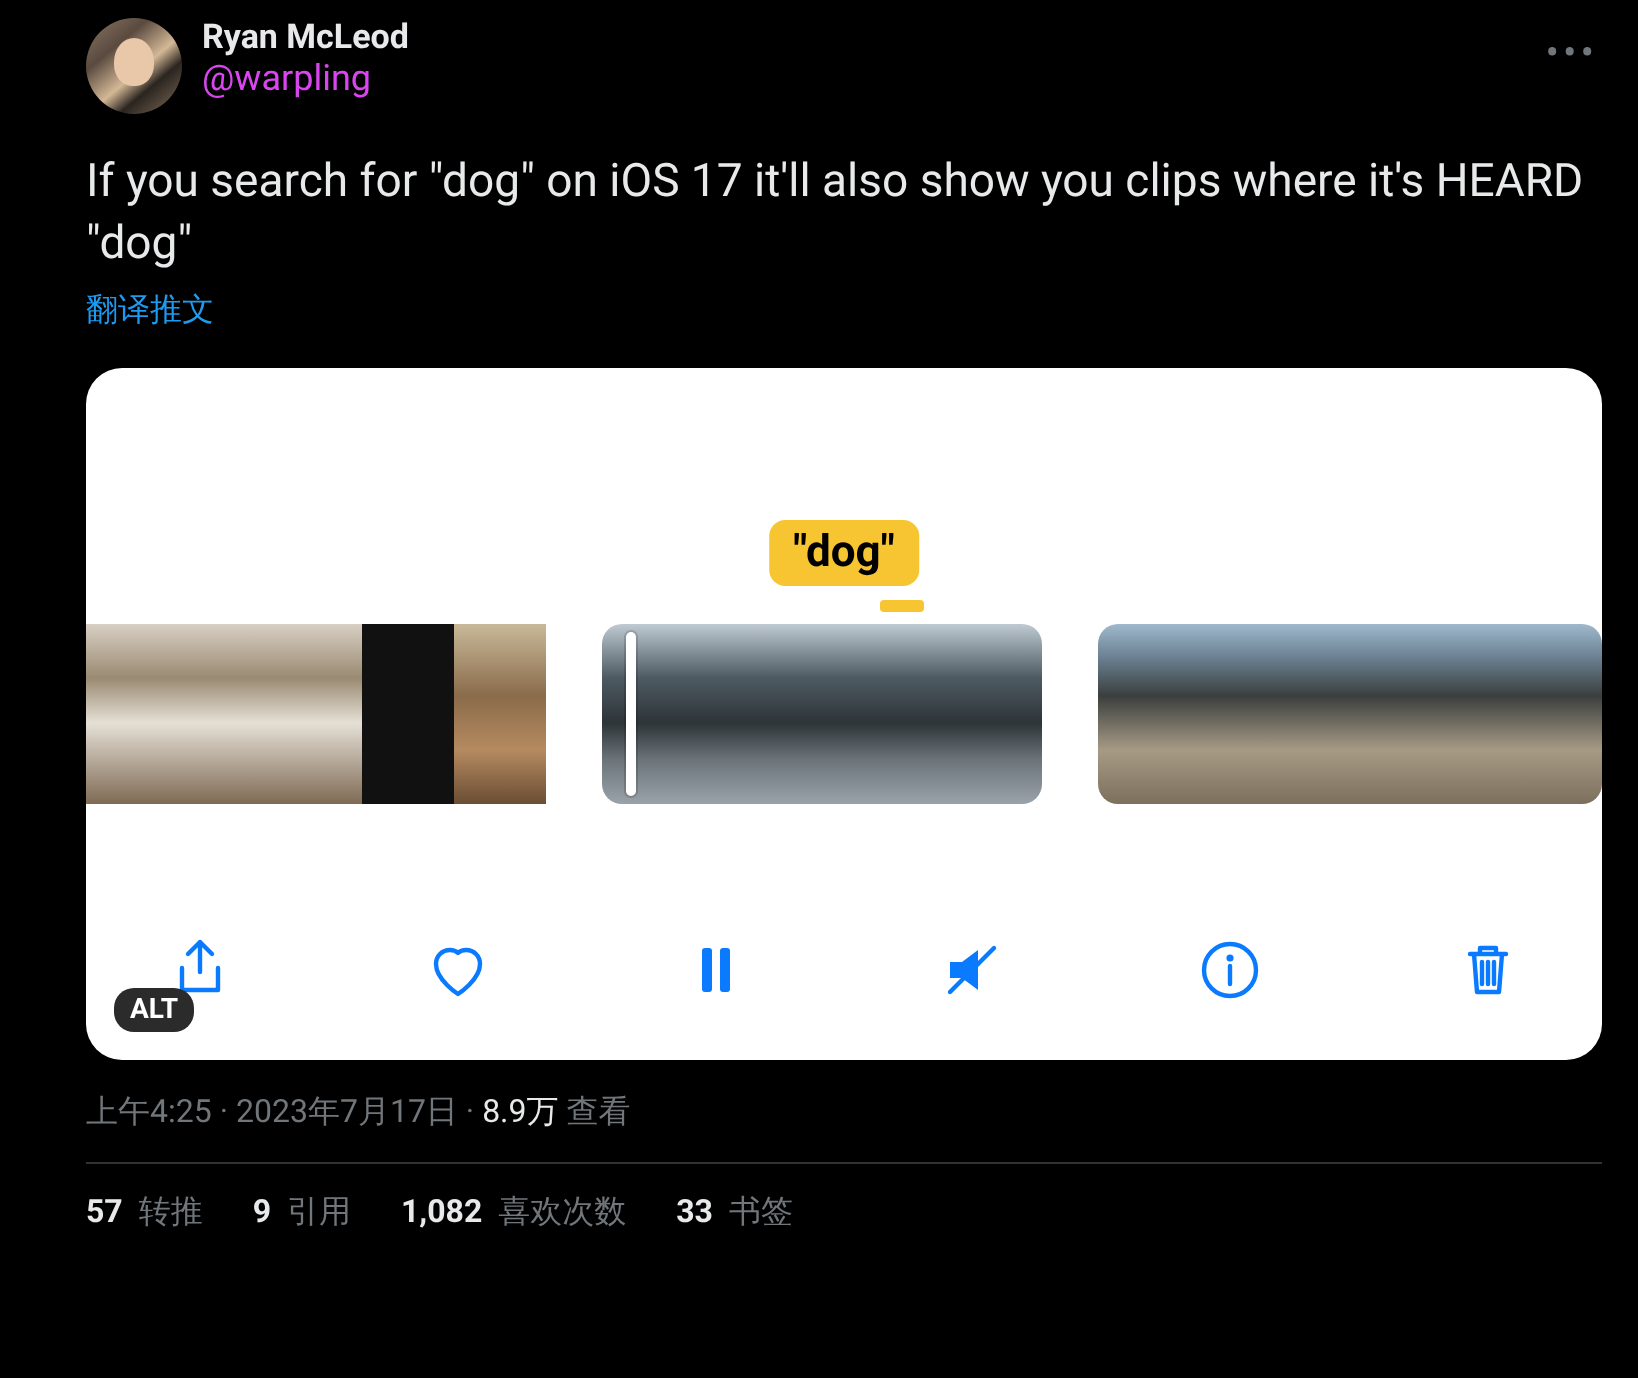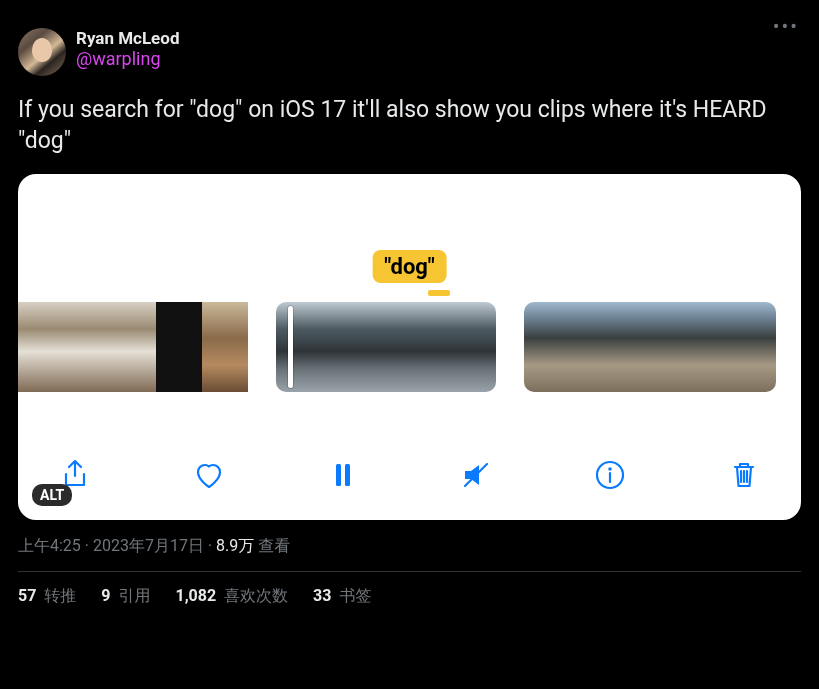--- a/index.html
+++ b/index.html
@@ -5,22 +5,23 @@
   * { box-sizing: border-box; margin: 0; padding: 0; }
   body {
     width: 819px;
     height: 689px;
     background: #000;
     font-family: -apple-system, BlinkMacSystemFont, "Segoe UI", Roboto, Helvetica, Arial, sans-serif;
     color: #e7e9ea;
     overflow: hidden;
   }
   .tweet {
-    padding: 28px 18px 0 18px;
+    padding: 9px 18px 0 18px;
     position: relative;
+    margin-left: 25px;
   }
   .header {
     display: flex;
     align-items: flex-start;
   }
   .avatar {
     width: 48px;
     height: 48px;
     border-radius: 50%;
     background: linear-gradient(140deg, #8b7765 0%, #5a4a3f 30%, #d4b896 55%, #2a2520 70%, #846f5a 100%);
@@ -191,20 +192,21 @@
     <div class="avatar"></div>
     <div class="user-col">
       <span class="display-name">Ryan McLeod</span>
       <span class="handle">@warpling</span>
     </div>
     <div class="more-btn">•••</div>
   </div>
 
   <div class="tweet-text">If you search for "dog" on iOS 17 it'll also show you clips where it's HEARD "dog"</div>
 
+  <div class="translate-link">翻译推文</div>
 
   <div class="media-card">
     <div class="tag-bubble">"dog"</div>
     <div class="tag-caret"></div>
 
     <div class="filmstrip">
       <div class="clip-group g1">
         <div class="frame"></div>
           <div class="frame"></div>
           <div class="frame"></div>

